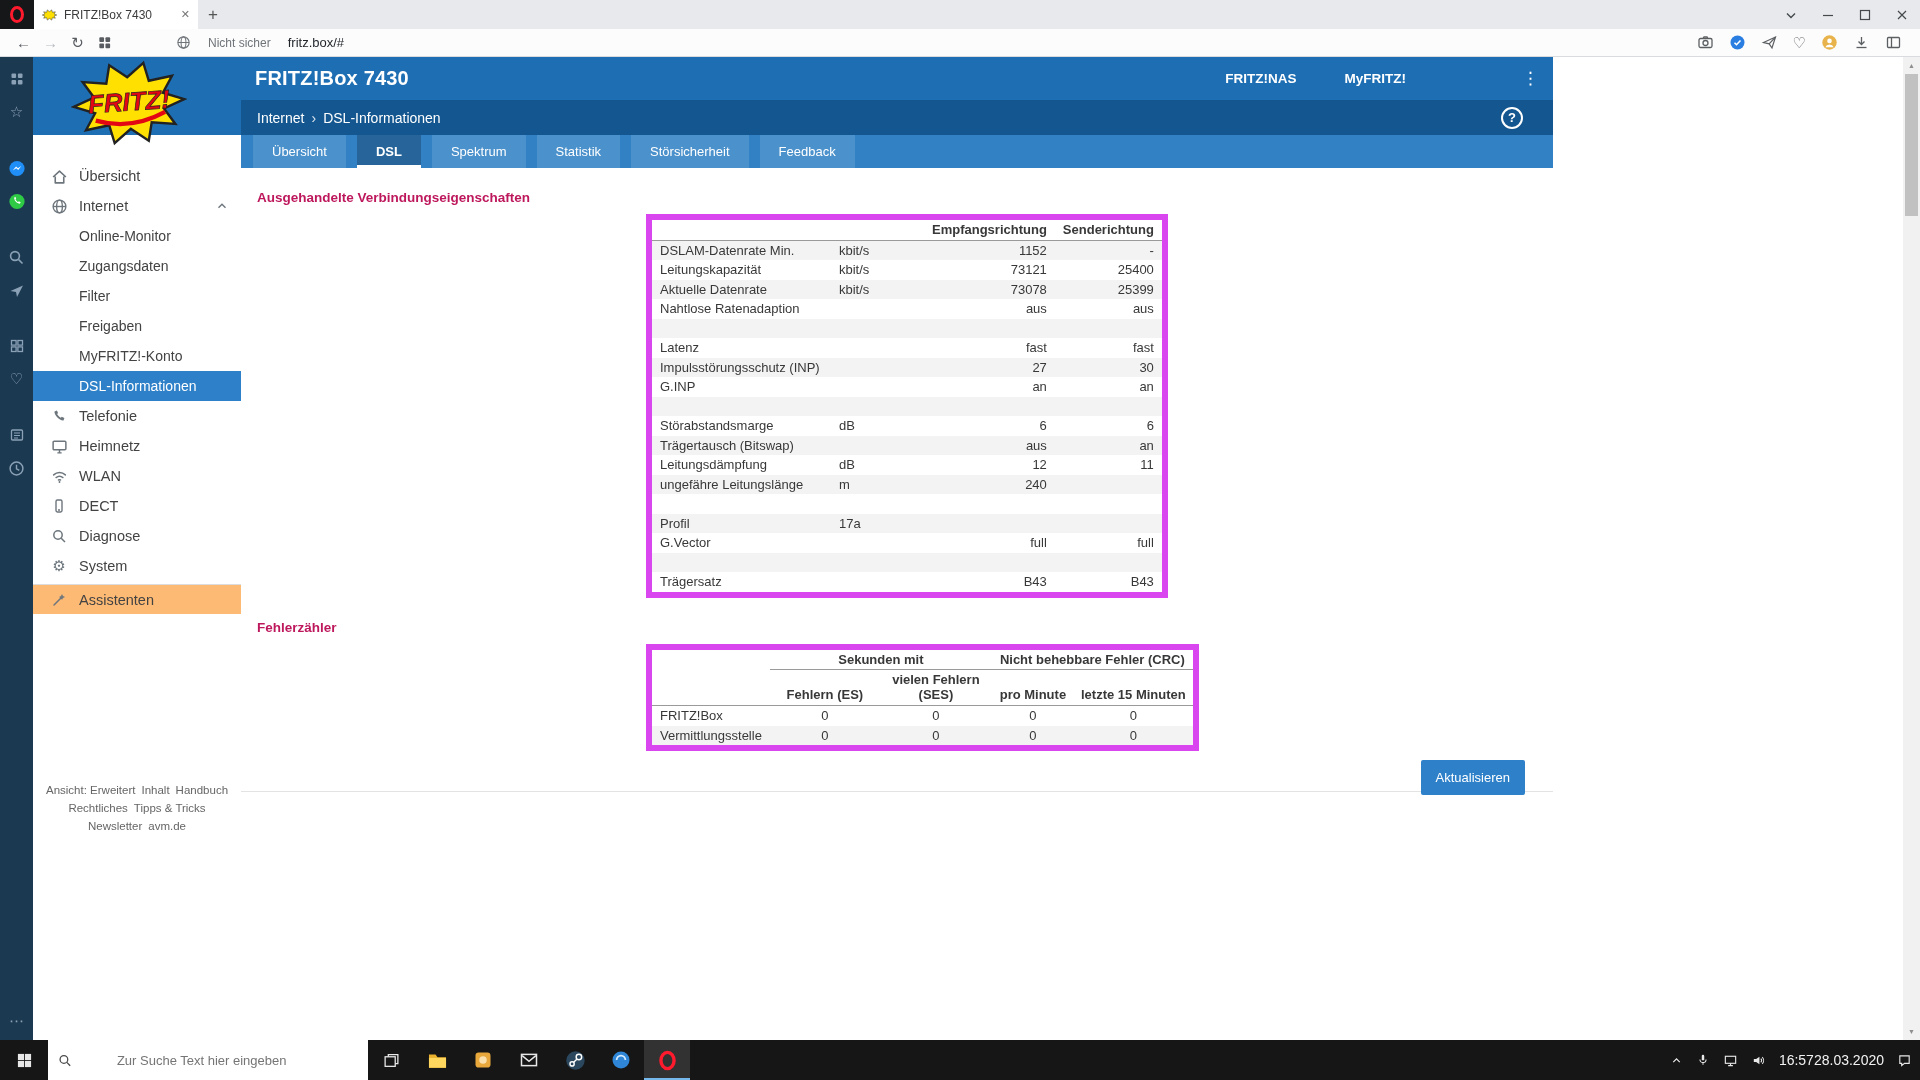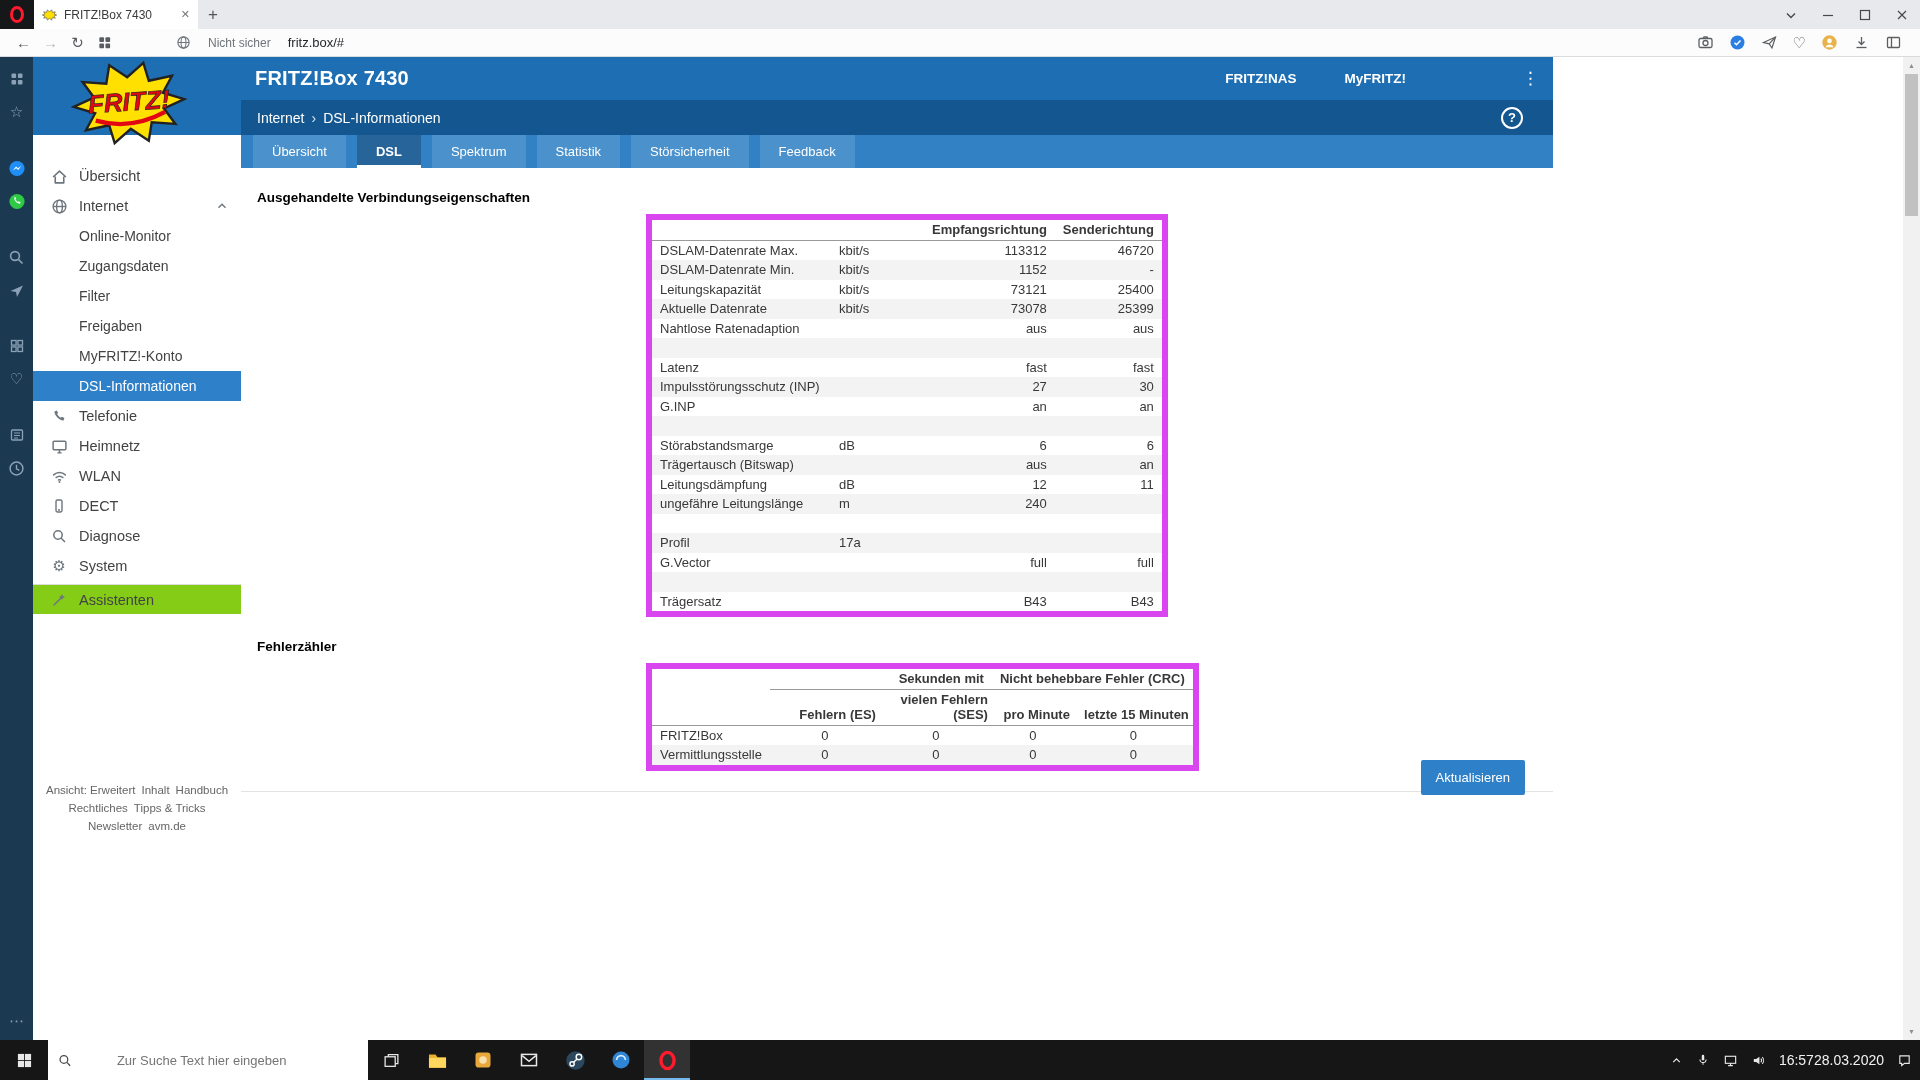--- a/index.html
+++ b/index.html
@@ -54,30 +54,30 @@
   .fz-tabs { position:absolute; left:208px; top:78px; width:1312px; height:33px; background:#3181c4; display:flex; align-items:stretch; padding-left:12px; gap:11px; }
   .fz-tab { display:flex; align-items:center; padding:0 19px; color:#fff; font-size:13px; background:rgba(255,255,255,.13); cursor:pointer; }
   .fz-tab.active { background:rgba(0,0,0,.22); box-shadow:inset 0 -3px 0 #fff; font-weight:bold; }
 
   .fz-nav { position:absolute; left:0; top:78px; width:208px; padding-top:26px; background:#fff; }
   .nav-item { height:30px; display:flex; align-items:center; padding-left:16px; font-size:14.5px; color:#434343; cursor:pointer; }
   .ni-icon { width:20px; margin-right:10px; display:flex; align-items:center; justify-content:center; color:#6d767d; font-size:15px; }
   .nav-sub { height:30px; display:flex; align-items:center; padding-left:46px; font-size:14px; color:#434343; cursor:pointer; }
   .nav-sub.selected { background:#2e80c9; color:#fff; }
   .nav-chev { margin-left:auto; margin-right:12px; display:flex; }
-  .nav-item.assist { background:#84cc16; border-top:1px solid #dcdcdc; margin-top:3px; }
+  .nav-item.assist { background:#fdba74; border-top:1px solid #dcdcdc; margin-top:3px; }
 
   .fz-content { position:absolute; left:208px; top:111px; width:1312px; height:624px; background:#fff; border-bottom:1px solid #e3e3e3; }
-  .sec { margin:22px 0 0 16px; font-size:13.5px; color:#000000; font-weight:bold; }
+  .sec { margin:22px 0 0 16px; font-size:13.5px; color:#be185d; font-weight:bold; }
   table.tbl { margin:9px 0 0 405px; border-collapse:collapse; font-size:13px; color:#383838; border:6px solid #d946ef; table-layout:fixed; }
   .tbl th, .tbl td { padding:0 8px; height:19.5px; line-height:19.5px; white-space:nowrap; overflow:hidden; }
   .tbl thead th { font-weight:bold; border-bottom:1px solid #9a9a9a; }
   .tbl tbody tr.alt { background:#f3f3f3; }
   .num { text-align:right; }
-  .tbl2 thead th { text-align:right; }
+  .tbl2 thead th { text-align:center; }
   .tbl2 thead tr.sub th { height:auto; line-height:15px; padding:2px 4px 3px; vertical-align:bottom; white-space:normal; }
   .tbl2 tbody td { text-align:center; }
   .tbl2 tbody td:first-child { text-align:left; }
   .refresh { position:absolute; right:28px; top:592px; height:35px; line-height:25px; padding:0 15px; background:#2e80c9; color:#fff; border:none; font-size:13px; border-radius:2px; cursor:pointer; font-family:"Liberation Sans",sans-serif; }
 
   .fz-footer { position:absolute; left:0; top:724px; width:208px; text-align:center; font-size:11.5px; color:#666; line-height:18px; }
   .flink { margin:0 3px; cursor:pointer; }
 
   .vscroll { width:17px; height:983px; background:#f1f1f1; position:relative; }
   .vthumb { position:absolute; left:2px; top:17px; width:13px; height:142px; background:#c1c1c1; cursor:pointer; }
@@ -403,26 +403,20 @@
           <thead>
             <tr>
               <th></th>
                 <th></th>
               <th class="num">Empfangsrichtung</th>
               <th class="num">Senderichtung</th>
             </tr>
           </thead>
           <tbody>
 
-              <tr>
-                <td>DSLAM-Datenrate Max.</td>
-                <td>kbit/s</td>
-                <td class="num">113312</td>
-                <td class="num">46720</td>
-              </tr>
 
               <tr class="alt">
                 <td>DSLAM-Datenrate Min.</td>
                 <td>kbit/s</td>
                 <td class="num">1152</td>
                 <td class="num">-</td>
               </tr>
 
               <tr>
                 <td>Leitungskapazität</td>

